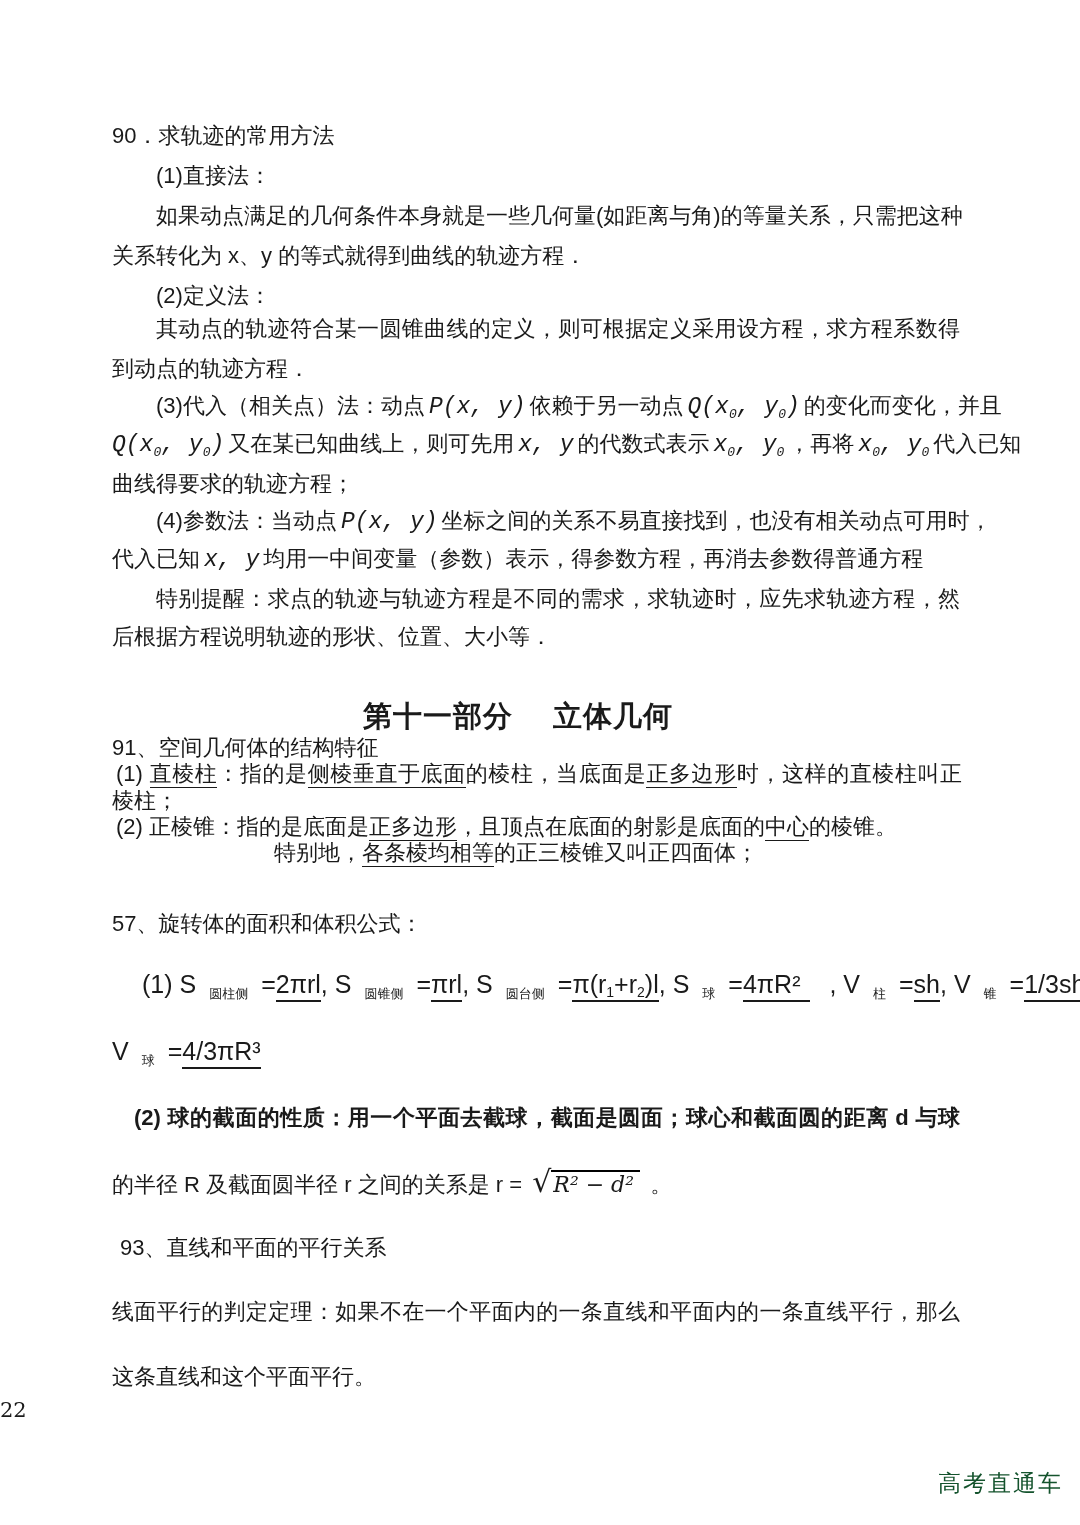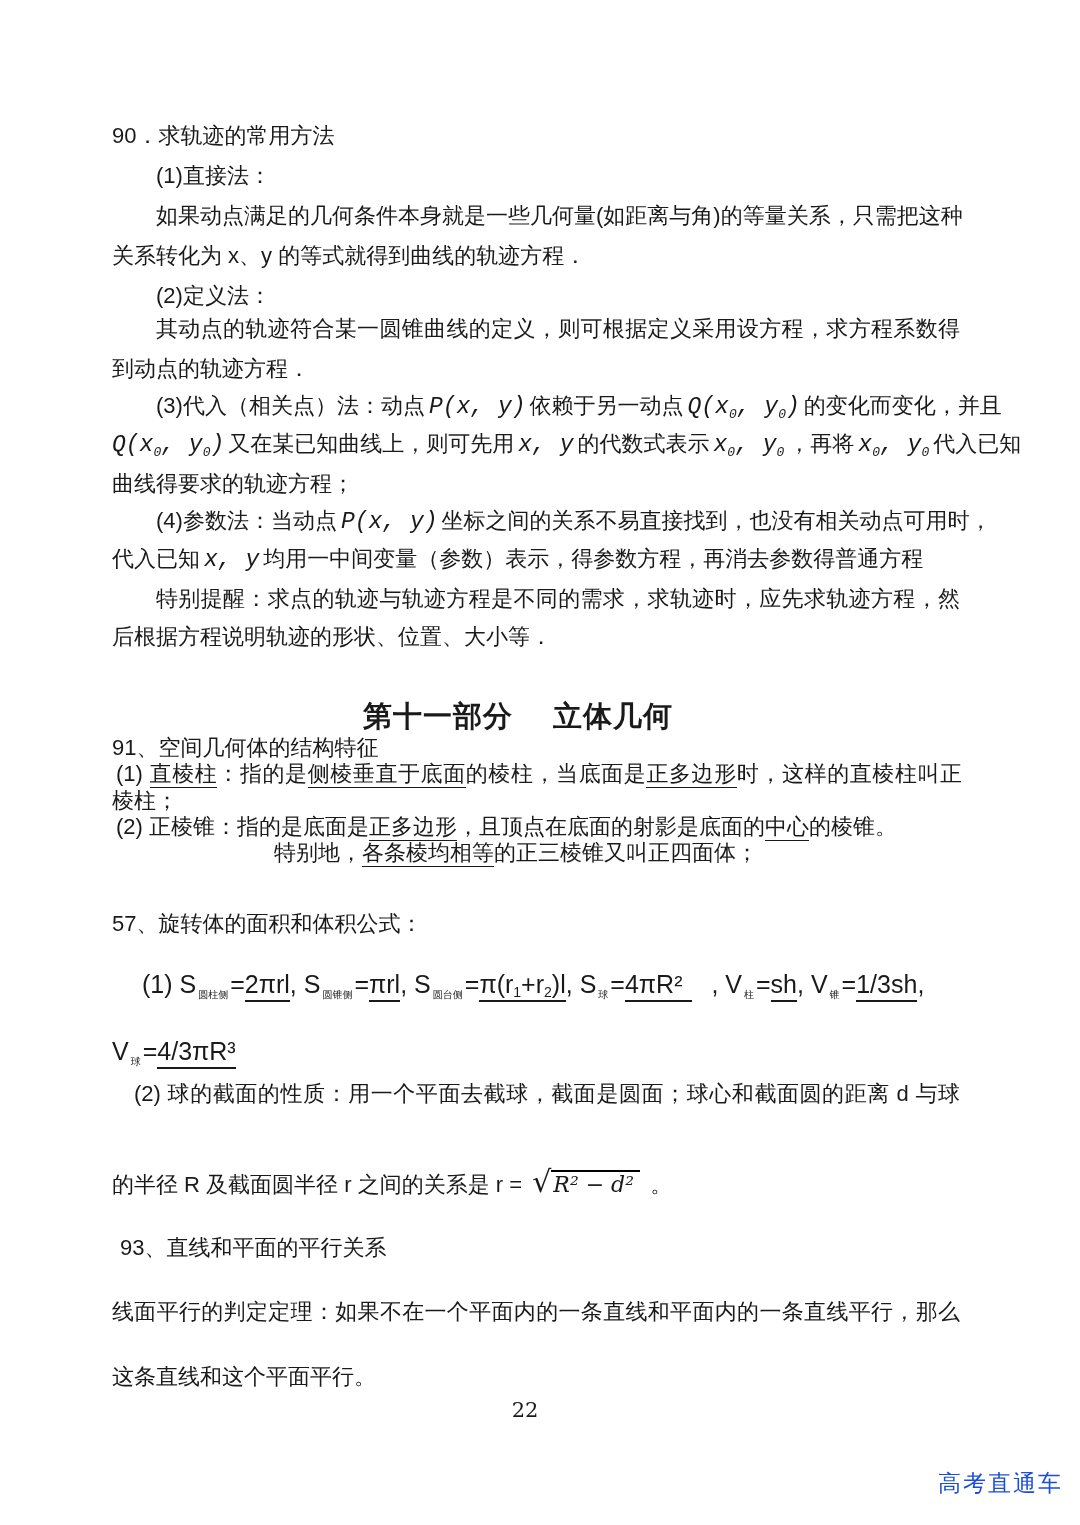--- a/index.html
+++ b/index.html
@@ -14,30 +14,30 @@
   .uf{border-bottom:2px solid currentColor;padding-bottom:2px;}
   
   .m{font-family:Liberation Mono, monospace;font-style:italic;font-size:23px;}
   sub.m{font-size:13px;line-height:0;vertical-align:-5px;}
   .mg{margin:0 4px;}
   
   .heading{font-size:29px;font-weight:bold;letter-spacing:1px;}
   .heading .right{margin-left:40px;}
   
   .fline{font-size:25px;}
-  .csub{font-size:10px;vertical-align:-5px;margin:0 2px;}
+  .csub{font-size:13px;vertical-align:-5px;margin:0 13px;}
   .fsub{font-size:14px;line-height:0;vertical-align:-4px;font-style:normal;}
   .gap{padding-left:12px;}
   
   .radsign{font-family:"DejaVu Serif",serif;font-size:30px;font-style:normal;}
   .radbody{font-family:"DejaVu Serif",serif;font-style:italic;font-size:22px;
            border-top:2px solid #000000;padding:0 6px 0 2px;}
-  .pagenum{position:absolute;left:0;width:1050px;text-align:center;top:1398px;
+  .pagenum{position:absolute;left:0;width:1050px;text-align:left;top:1398px;
            font-family:"DejaVu Serif",serif;font-size:21px;}
-  .watermark{position:absolute;left:938px;top:1468px;font-size:23px;color:#1d4ed8;
+  .watermark{position:absolute;left:938px;top:1468px;font-size:23px;color:#14532d;
              letter-spacing:2px;text-shadow:1px 1px 0 #ffffff;}
 </style>
 </head>
 <body>
 
 <div class="page">
 
   <div class="line" style="left:112px;top:122px;">90．求轨迹的常用方法</div>
   <div class="line" style="left:156px;top:162px;">(1)直接法：</div>
   <div class="line just" style="left:156px;top:202px;width:804px;">如果动点满足的几何条件本身就是一些几何量(如距离与角)的等量关系，只需把这种</div>
@@ -82,21 +82,21 @@
   <div class="line" style="left:112px;top:910px;">57、旋转体的面积和体积公式：</div>
 
   <div class="line fline" style="left:142px;top:968px;">
     <span>(1) </span><span>S</span><span class="csub">圆柱侧</span><span>=</span><span class="uf">2πrl</span><span>, </span><span>S</span><span class="csub">圆锥侧</span><span>=</span><span class="uf">πrl</span><span>, </span><span>S</span><span class="csub">圆台侧</span><span>=</span><span class="uf"><span>π(r</span><sub class="fsub">1</sub><span>+r</span><sub class="fsub">2</sub><span>)l</span></span><span>, </span><span>S</span><span class="csub">球</span><span>=</span><span class="uf" style="padding-right:10px;">4πR²</span><span class="gap"> , </span><span>V</span><span class="csub">柱</span><span>=</span><span class="uf">sh</span><span>, </span><span>V</span><span class="csub">锥</span><span>=</span><span class="uf">1/3sh</span><span>,</span>
   </div>
 
   <div class="line fline" style="left:112px;top:1035px;">
     <span>V</span><span class="csub">球</span><span>=</span><span class="uf">4/3πR³</span>
   </div>
 
-  <div class="line just" style="left:134px;top:1080px;width:826px;">(2) 球的截面的性质：用一个平面去截球，截面是圆面；球心和截面圆的距离 d 与球</div>
+  <div class="line just" style="left:134px;top:1104px;width:826px;font-weight:bold;">(2) 球的截面的性质：用一个平面去截球，截面是圆面；球心和截面圆的距离 d 与球</div>
   <div class="line" style="left:112px;top:1162px;">
     <span>的半径 R 及截面圆半径 r 之间的关系是 r =</span>
     <span class="mg"><span class="radsign">√</span><span class="radbody">R² − d²</span></span>
     <span>。</span>
   </div>
 
   <div class="line" style="left:120px;top:1234px;">93、直线和平面的平行关系</div>
   <div class="line just" style="left:112px;top:1298px;width:848px;">线面平行的判定定理：如果不在一个平面内的一条直线和平面内的一条直线平行，那么</div>
   <div class="line" style="left:112px;top:1363px;">这条直线和这个平面平行。</div>
 

